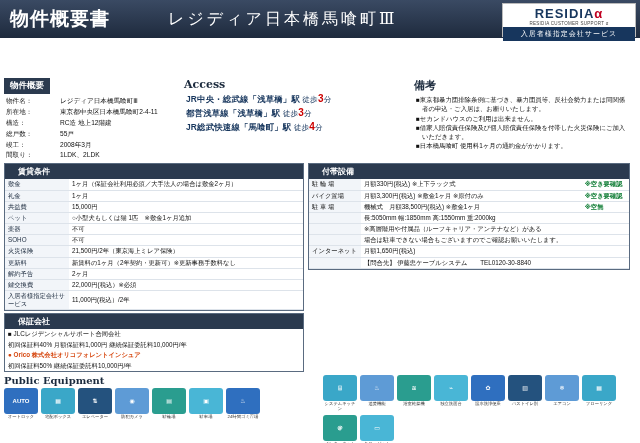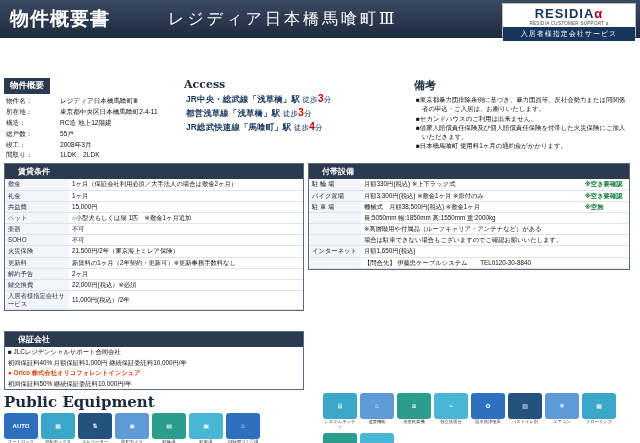--- a/index.html
+++ b/index.html
@@ -81,28 +81,28 @@
   .rent-tbl{width:100%;border-collapse:collapse;}
   .rent-tbl td{font-size:6.3px;padding:1px 3px;border-bottom:1px solid #dde3ea;line-height:1.3;}
   .rent-tbl td.k{width:58px;background:#f2f5f9;color:#1b2a3d;}
 
   .fac-tbl{width:100%;border-collapse:collapse;}
   .fac-tbl td{font-size:6.3px;padding:1px 3px;border-bottom:1px solid #dde3ea;line-height:1.3;}
   .fac-tbl td.k{width:46px;background:#f2f5f9;}
   .green{color:#0a7a30;font-weight:bold;}
 
   
-  .guar{margin-top:20px;}
+  .guar{margin-top:2px;}
   .guar-row{font-size:6.3px;padding:1px 3px;line-height:1.35;}
   .orico{color:#d6470f;font-weight:bold;}
 
   
   .equip{display:flex;gap:6px;padding:3px 4px 0 4px;}
   .equip-col{flex:1;}
-  .equip-head{font-size:15px;font-weight:bold;color:#1b2a3d;margin-bottom:2px;
+  .equip-head{font-size:10px;font-weight:bold;color:#1b2a3d;margin-bottom:2px;
     font-family:"DejaVu Serif","Liberation Serif",serif;}
   .icons{display:flex;gap:3px;flex-wrap:wrap;}
   .icon-cell{width:34px;}
   .icon-box{
     width:34px;height:26px;border-radius:3px;
     display:flex;align-items:center;justify-content:center;
     color:#fff;font-size:6px;font-weight:bold;text-align:center;line-height:1.1;
   }
   .icon-cap{font-size:4.3px;text-align:center;color:#333;margin-top:1px;line-height:1.1;}
   .blue{background:#2f6fbf;}

